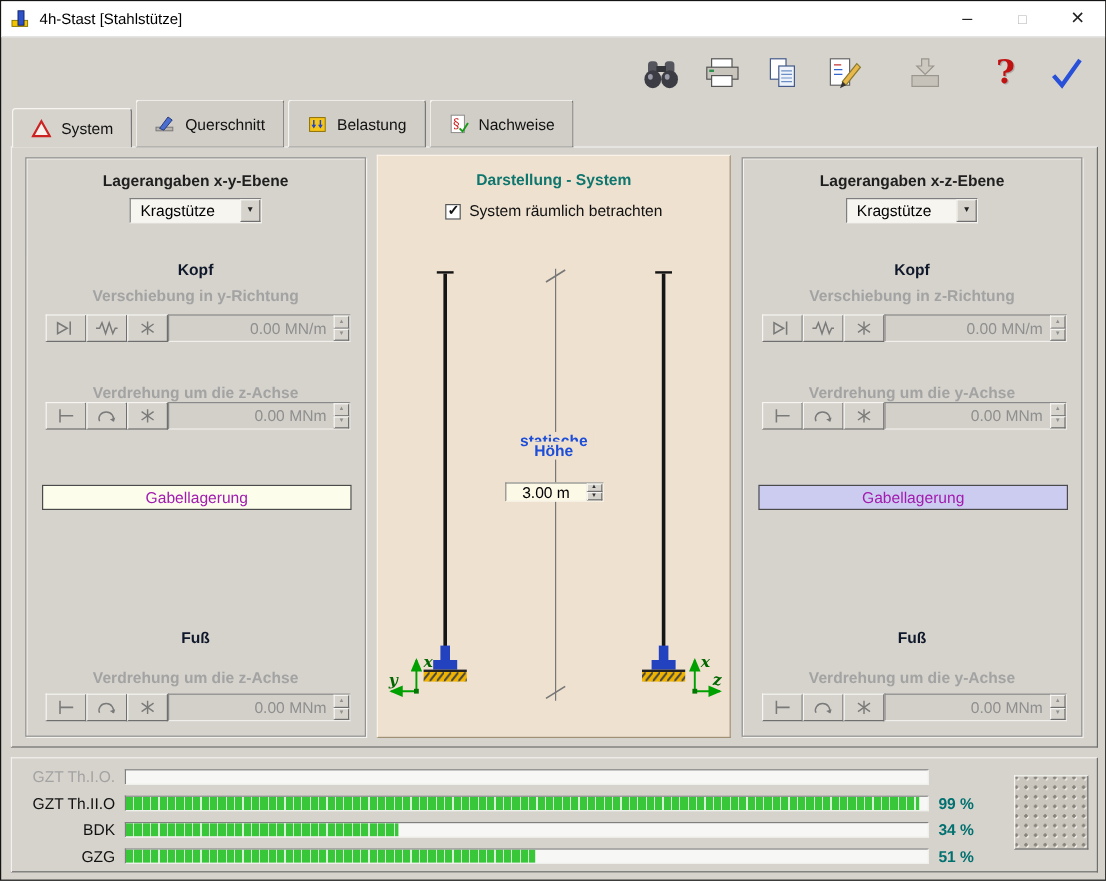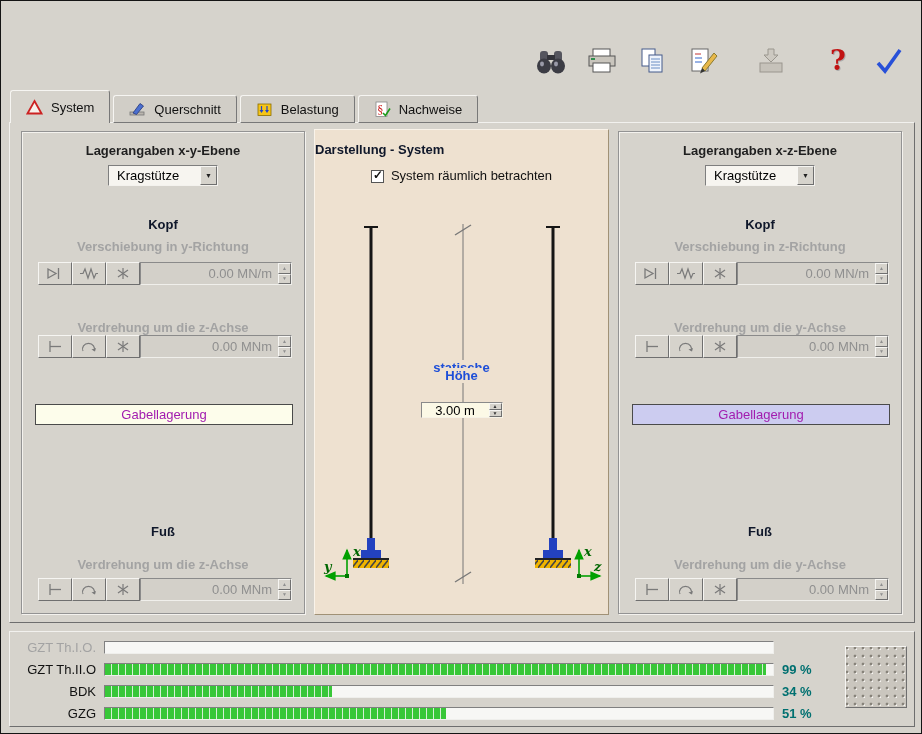--- a/index.html
+++ b/index.html
@@ -17,21 +17,21 @@
   .win-btn.close{font-size:19px}
 
   
   .toolbar{position:absolute;top:31px;left:0;right:0;height:57px;display:flex;justify-content:flex-end;align-items:center;gap:13px;padding-right:13px}
   .tool-btn{width:38px;height:38px;display:flex;align-items:center;justify-content:center;background:transparent;border:none;padding:0}
   .tool-btn.gap{margin-left:16px}
   .help-glyph{font-family:"DejaVu Serif",serif;font-weight:bold;font-size:27px;color:#c11212;text-shadow:1px 1px 0 #aaa}
 
   
   .tabbar{position:absolute;top:89px;left:9px;height:33px;display:flex;align-items:flex-end;z-index:3}
-  .tab{height:28px;display:flex;align-items:center;gap:8px;padding:0 15px;background:#d1cec7;border:1px solid;border-color:#f6f5f2 #787878 #787878 #f6f5f2;border-radius:3px 3px 0 0;margin-right:3px;font-size:13px;color:#111}
+  .tab{height:40px;display:flex;align-items:center;gap:8px;padding:0 15px;background:#d1cec7;border:1px solid;border-color:#f6f5f2 #787878 #787878 #f6f5f2;border-radius:3px 3px 0 0;margin-right:3px;font-size:13px;color:#111}
   .tab.active{height:33px;background:var(--app-bg,#d6d3cc);border-bottom:none;font-weight:normal}
   .tab .ticon{width:17px;height:17px;flex:0 0 auto}
 
   
   .main{position:absolute;top:121px;left:8px;width:906px;height:501px;background:var(--app-bg,#d6d3cc);border:1px solid;border-color:#f2f1ee #6e6e6e #6e6e6e #f2f1ee;z-index:2}
 
   .side-panel{position:absolute;top:8px;width:284px;height:483px;border:1px solid #939393;box-shadow:inset 1px 1px 0 #f4f2ee,1px 1px 0 #f4f2ee;background:var(--app-bg,#d6d3cc)}
   #panel-left{left:11px}
   #panel-right{left:608px}
 
@@ -50,21 +50,21 @@
   .spinner{width:13px;display:flex;flex-direction:column}
   .spin-up,.spin-down{flex:1;display:flex;align-items:center;justify-content:center;font-size:5px;line-height:1;color:#8f8f8f;background:var(--app-bg,#d6d3cc);border:1px solid;border-color:#f6f5f2 #6f6f6f #6f6f6f #f6f5f2;padding:0}
   .enabled .spin-up,.enabled .spin-down{color:#333}
 
   .fork-btn{position:absolute;left:13px;right:11px;height:21px;border:1px solid #4a4a4a;display:flex;align-items:center;justify-content:center;font-size:13px;color:#a21caf;font-family:inherit}
   .fork-left{background:var(--fork-left-bg,#fdfdeb)}
   .fork-right{background:var(--fork-right-bg,#ccccf0)}
 
   
   .display-panel{position:absolute;left:304px;top:6px;width:295px;height:486px;background:var(--drawing-bg,#eee1d0);border:1px solid;border-color:#f9f3ea #a09176 #a09176 #f9f3ea}
-  .display-title{position:absolute;top:12px;left:0;right:0;font-weight:bold;color:#0f172a}
+  .display-title{position:absolute;top:12px;left:0;right:0;text-align:center;font-weight:bold;color:#0f766e}
   .checkbox-row{position:absolute;top:38px;left:0;right:0;display:flex;justify-content:center;align-items:flex-end;gap:7px}
   .checkbox{width:13px;height:13px;background:#fff;border:1px solid #555;position:relative;display:inline-block}
   .checkbox.checked::after{content:"✓";position:absolute;left:1px;top:-3px;font-size:12px;font-weight:bold;color:#111}
   .draw-svg{position:absolute;left:1px;top:70px}
   .mid-label{position:absolute;left:50%;transform:translateX(-50%);padding:0 5px;background:var(--drawing-bg,#eee1d0);font-weight:bold;color:#1d4ed8;text-align:center}
   .height-field{position:absolute;top:272px;left:50%;transform:translateX(-50%);width:82px;height:16px;display:flex;border:1px solid;border-color:#8a8a8a #f6f2e6 #f6f2e6 #8a8a8a;background:#fcf9e6}
   .height-field .hf-text{flex:1;display:flex;align-items:center;justify-content:center;color:#000;font-size:13px}
 
   
   .status{position:absolute;top:630px;left:8px;width:906px;height:96px;background:var(--app-bg,#d6d3cc);border:1px solid;border-color:#f2f1ee #6e6e6e #6e6e6e #f2f1ee}
@@ -74,20 +74,32 @@
   .bar{flex:1;height:13px;background:#f7f7f5;border:1px solid;border-color:#808080 #efefec #efefec #808080;overflow:hidden;display:block}
   .bar-fill{display:block;height:100%;width:0;background:repeating-linear-gradient(90deg,var(--bar-green,#38c738) 0 6px,#d6efd6 6px 7px)}
   .pct{width:44px;margin-left:8px;color:var(--percent-text,#007070);font-weight:bold;flex:0 0 auto}
   .grid-button{position:absolute;right:7px;top:14px;width:62px;height:62px;background-color:#cac6be;border:1px solid;border-color:#f6f5f2 #6f6f6f #6f6f6f #f6f5f2;background-image:radial-gradient(circle,#87837a 1.2px,transparent 1.7px),radial-gradient(circle,#f7f5f0 1.1px,transparent 1.6px);background-size:8px 8px,8px 8px;background-position:5px 5px,6px 6px}
 </style>
 </head>
 <body>
 
 <div id="window">
 
+  <div class="titlebar">
+    <svg class="title-icon" viewBox="0 0 18 16">
+      <rect x="2" y="9" width="13" height="5" fill="#f5c400" stroke="#8a7a00" stroke-width="0.8"></rect>
+      <rect x="7" y="1" width="5" height="12" fill="#2d52c8" stroke="#14246a" stroke-width="0.8"></rect>
+    </svg>
+    <span class="title-text">4h-Stast [Stahlstütze]</span>
+    <span class="win-controls">
+      <button class="win-btn">–</button>
+      <button class="win-btn max">□</button>
+      <button class="win-btn close">×</button>
+    </span>
+  </div>
 
   <div class="toolbar">
     <button class="tool-btn">
       <svg width="34" height="30" viewBox="0 0 34 30">
         <rect x="6" y="5" width="8" height="11" rx="3" fill="#55555e"></rect>
         <rect x="20" y="5" width="8" height="11" rx="3" fill="#55555e"></rect>
         <rect x="13" y="9" width="8" height="5" fill="#33333a"></rect>
         <ellipse cx="10" cy="20" rx="7" ry="7.5" fill="#3c3c44"></ellipse>
         <ellipse cx="24" cy="20" rx="7" ry="7.5" fill="#3c3c44"></ellipse>
         <ellipse cx="8" cy="18" rx="2" ry="2.4" fill="#9a9aa8"></ellipse>

